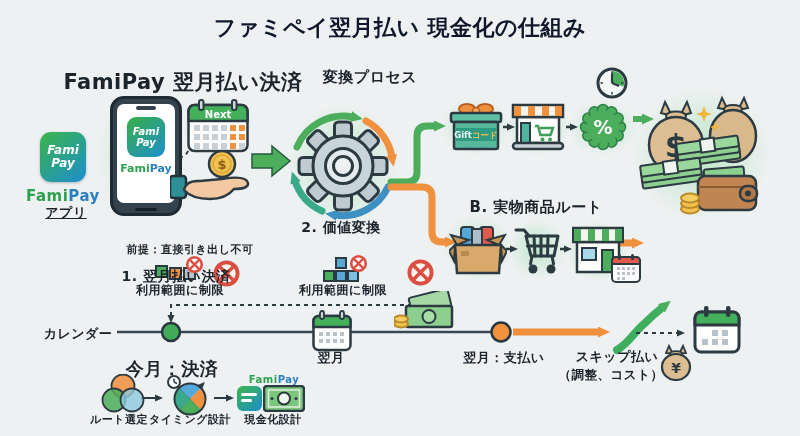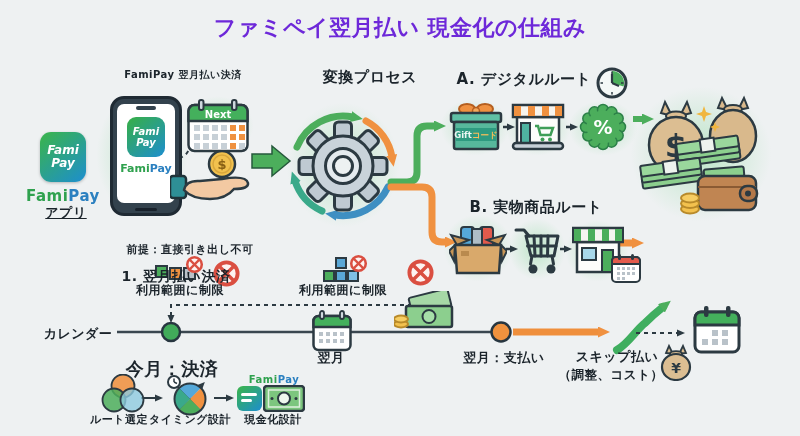--- a/index.html
+++ b/index.html
@@ -95,28 +95,28 @@
     <line x1="513" y1="332" x2="600" y2="332" stroke="#ef8f3c" stroke-width="7" marker-end="url(#mO)"></line>
     <path d="M617 350 C629 343 635 331 645 323 C652 316 658 311 663 307" fill="none" stroke="#3fae5f" stroke-width="8" stroke-linecap="round" marker-end="url(#mG)"></path>
     <path d="M636 333 H678" fill="none" stroke="#2c3a42" stroke-width="2" stroke-dasharray="4 4" marker-end="url(#mDs)"></path>
 
     <line x1="141" y1="398" x2="156" y2="398" stroke="#2c3a42" stroke-width="2" marker-end="url(#mDs)"></line>
     <line x1="214" y1="398" x2="227" y2="398" stroke="#2c3a42" stroke-width="2" marker-end="url(#mDs)"></line>
     <line x1="179" y1="409" x2="200" y2="387" stroke="#2c3a42" stroke-width="2" marker-end="url(#mDs)"></line>
     <line x1="178" y1="387" x2="201" y2="409" stroke="#2c3a42" stroke-width="1.5"></line>
   </svg>
 
-  <div class="t" style="left:400px;top:13px;font-size:22px;color:#6d28d9;">ファミペイ翌月払い 現金化の仕組み</div>
-
-  <div class="t" style="left:183px;top:68px;font-size:10px;">FamiPay 翌月払い決済</div>
+  <div class="t" style="left:400px;top:13px;font-size:22px;color:#0f172a;">ファミペイ翌月払い 現金化の仕組み</div>
+
+  <div class="t" style="left:183px;top:68px;font-size:21px;">FamiPay 翌月払い決済</div>
   <div class="t" style="left:342px;top:68px;font-size:15px;margin-left:28px;">変換プロセス</div>
-  <div class="t" style="left:524px;top:70px;font-size:15px;">A. デジタルルート</div>
   <div class="t" style="left:530px;top:198px;font-size:15px;margin-left:6px;">B. 実物商品ルート</div>
 
   <div class="t" style="left:176px;top:220px;font-size:14px;margin-top:48px;">1. 翌月払い決済</div>
+  <div class="t" style="left:341px;top:219px;font-size:14px;">2. 価値変換</div>
 
   <div class="t" style="left:190px;top:242px;font-size:11px;">前提：直接引き出し不可</div>
   <div class="t" style="left:180px;top:282px;font-size:12px;">利用範囲に制限</div>
   <div class="t" style="left:343px;top:282px;font-size:12px;">利用範囲に制限</div>
 
   <div class="t" style="left:78px;top:325px;font-size:13px;">カレンダー</div>
   <div class="t" style="left:172px;top:357px;font-size:18px;font-family:Liberation Serif, serif;">今月：決済</div>
   <div class="t" style="left:331px;top:349px;font-size:13px;">翌月</div>
   <div class="t" style="left:617px;top:348px;font-size:13px;">スキップ払い</div>
   <div class="t" style="left:504px;top:349px;font-size:13px;">翌月：支払い</div>

